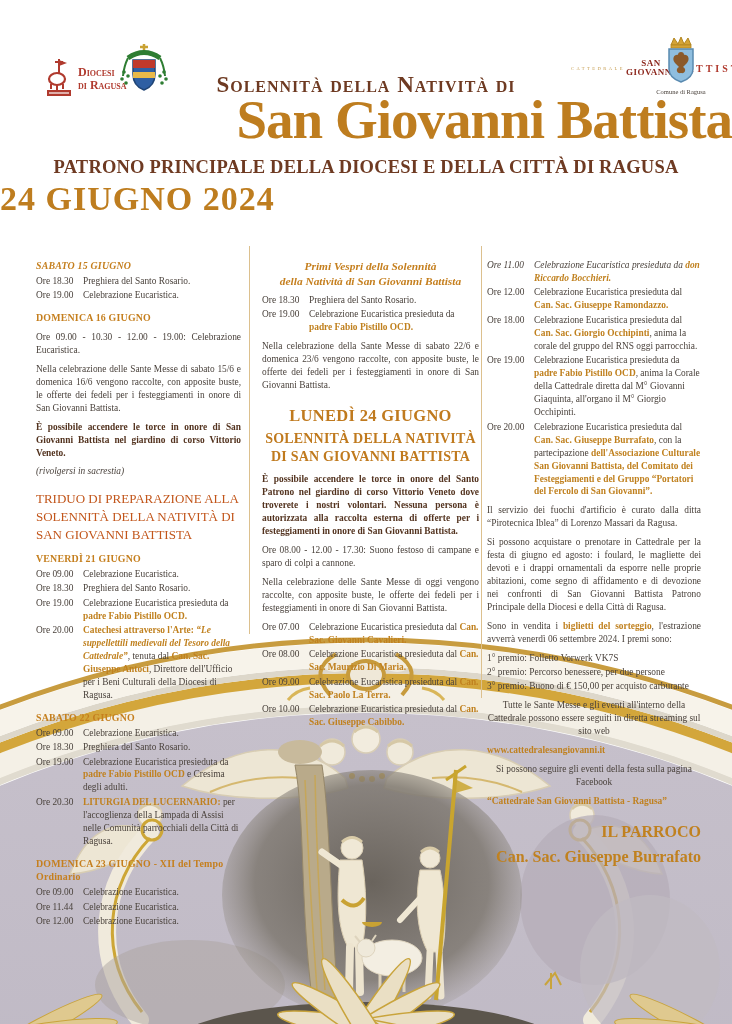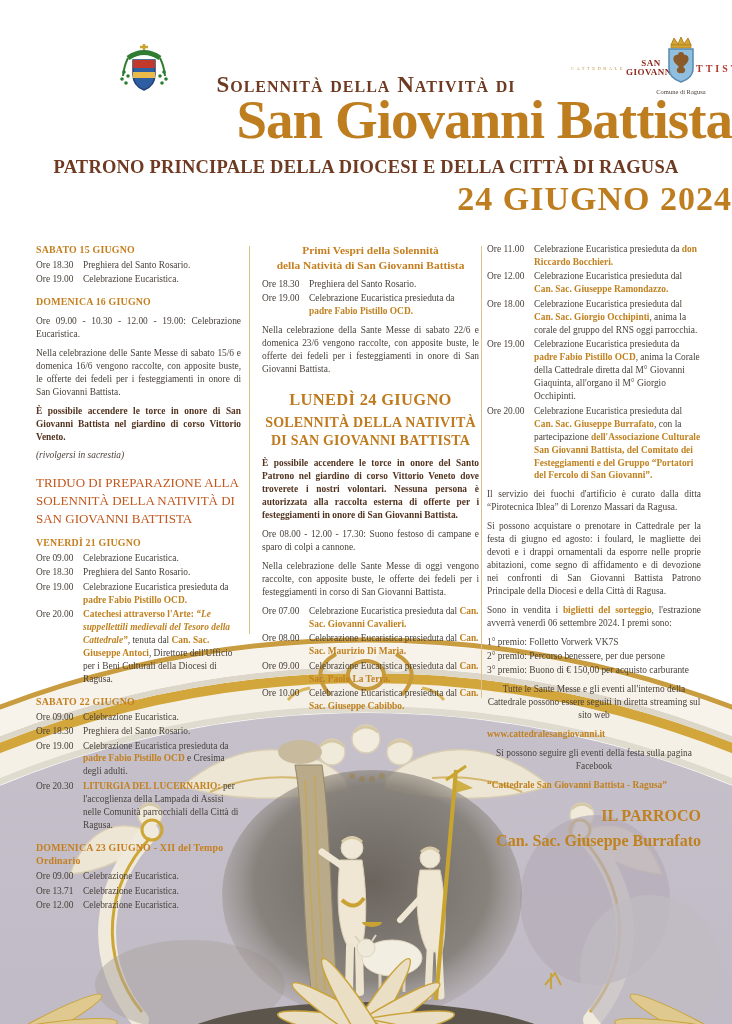--- a/index.html
+++ b/index.html
@@ -7,21 +7,21 @@
     position:relative;width:732px;height:1024px;margin:0 auto;background:#ffffff;
     overflow:hidden;font-family:"Liberation Serif","DejaVu Serif",serif;color:#4A423C;
   }
   
   .kicker{position:absolute;top:64px;left:0;width:100%;text-align:center;
     font-variant:small-caps;font-weight:bold;font-size:23px;letter-spacing:1px;color:#6E3A22;margin-top:8px;}
   .title{position:absolute;top:88px;left:0;width:100%;text-align:right;
     font-weight:bold;font-size:55px;letter-spacing:-1px;color:#BE7D1F;white-space:nowrap;}
   .subtitle{position:absolute;top:157px;left:0;width:100%;text-align:center;
     font-weight:bold;font-size:18.5px;letter-spacing:.2px;color:#6E3A22;white-space:nowrap;}
-  .date-line{position:absolute;top:180px;left:0;width:100%;text-align:right;
+  .date-line{position:absolute;top:180px;left:0;width:100%;text-align:left;
     font-weight:bold;font-size:34px;letter-spacing:1px;color:#BE7D1F;}
   
   .logo{position:absolute;display:flex;align-items:center;gap:4px;}
   .logo-diocesi{left:44px;top:56px;}
   .logo-diocesi .cap{color:#B03A2E;font-variant:small-caps;font-weight:bold;
     font-size:12px;line-height:1.05;}
   .logo-stemma{left:120px;top:42px;}
   .logo-cattedrale{left:570px;top:50px;flex-direction:row;gap:1px;width:86px;text-align:center;}
   .lc1{font-size:4.5px;letter-spacing:2.5px;color:#C49A4A;}
   .lc2{font-size:9px;font-weight:bold;color:#8E2A20;letter-spacing:.5px;line-height:1.05;}
@@ -30,21 +30,21 @@
   .logo-comune{left:650px;top:36px;flex-direction:column;gap:2px;width:62px;text-align:center;}
   .logo-comune .cap{font-size:6.5px;color:#4A423C;}
   
   .col{position:absolute;top:243px;font-size:9.4px;line-height:1.38;}
   .col-1{left:36px;width:205px;}
   .col-2{left:262px;width:217px;}
   .col-3{left:487px;width:214px;}
   .divider{position:absolute;width:1px;background:#DCC08E;}
   .div-left{left:249px;top:246px;height:388px;}
   .div-right{left:481px;top:246px;height:452px;}
-  .col > :first-child{margin-top:0;}
+  .col > :first-child{margin-top:16px;font-style:italic;}
   .day-heading{color:#C57F1E;font-weight:bold;font-size:9.9px;margin:9px 0 2px;letter-spacing:.2px;}
   .triduo-heading{color:#C2561B;font-weight:normal;font-size:13px;line-height:1.35;margin:12px 0 3px;}
   .center-heading{color:#C57F1E;font-weight:bold;font-size:11.4px;line-height:1.3;
     text-align:center;margin:0 0 5px;}
   .big-heading{margin:13px 0 7px;text-align:center;color:#C07A1E;font-weight:bold;}
   .bh0{font-size:16.5px;letter-spacing:.3px;margin-bottom:2px;}
   .bhn{font-size:14px;letter-spacing:.2px;line-height:1.3;}
   .sched-item{display:flex;margin:1.5px 0;}
   .time{width:47px;flex:none;}
   .itxt{flex:1;}
@@ -57,20 +57,34 @@
   .run-italic{font-style:italic;}
   .run-bolddark{color:#53331F;font-weight:bold;}
   
   .arch{position:absolute;left:0;top:600px;width:732px;height:424px;}
 </style>
 </head>
 <body>
 
 <div class="poster">
 
+  <div class="logo logo-diocesi">
+    <svg width="30" height="46" viewBox="0 0 30 46">
+      <path d="M15,3 v14 M11,6 h8" stroke="#B03A2E" stroke-width="2" fill="none"></path>
+      <path d="M15,4 l8,3 -8,3 z" fill="#B03A2E"></path>
+      <ellipse cx="13" cy="23" rx="8" ry="6" fill="none" stroke="#B03A2E" stroke-width="2.2"></ellipse>
+      <path d="M7,28 v5 M13,29 v5 M19,28 v5" stroke="#B03A2E" stroke-width="2"></path>
+      <path d="M3,34 h24 v6 h-24 z" fill="#B03A2E"></path>
+      <path d="M5,37 h20" stroke="#fff" stroke-width="1.2"></path>
+    </svg>
+    <div class="cap">
+      <div>Diocesi</div>
+      <div>di Ragusa</div>
+    </div>
+  </div>
 
   <div class="logo logo-stemma">
     <svg width="48" height="64" viewBox="0 0 48 64">
       <path d="M24,2 v8 M20,5 h8" stroke="#C9A233" stroke-width="2.5"></path>
       <path d="M8,16 Q24,5 40,16" stroke="#2E7D32" stroke-width="5" fill="none"></path>
       <path d="M8,16 q-4,8 -5,18 M40,16 q4,8 5,18" stroke="#2E7D32" stroke-width="2" fill="none"></path>
       <circle cx="4" cy="30" r="1.8" fill="#2E7D32"></circle>
         <circle cx="8" cy="34" r="1.8" fill="#2E7D32"></circle>
       <circle cx="2" cy="37" r="1.8" fill="#2E7D32"></circle>
         <circle cx="6" cy="41" r="1.8" fill="#2E7D32"></circle>
@@ -274,21 +288,21 @@
       <div class="sched-item">
         <span class="time">Ore 20.30</span>
         <div class="itxt"><span class="run-gold">LITURGIA DEL LUCERNARIO:</span><span> per l'accoglienza della Lampada di Assisi nelle Comunità parrocchiali della Città di Ragusa.</span></div>
       </div>
       <div class="day-heading">DOMENICA 23 GIUGNO - XII del Tempo Ordinario</div>
       <div class="sched-item">
         <span class="time">Ore 09.00</span>
         <div class="itxt"><span>Celebrazione Eucaristica.</span></div>
       </div>
       <div class="sched-item">
-        <span class="time">Ore 13.71</span>
+        <span class="time">Ore 11.44</span>
         <div class="itxt"><span>Celebrazione Eucaristica.</span></div>
       </div>
       <div class="sched-item">
         <span class="time">Ore 12.00</span>
         <div class="itxt"><span>Celebrazione Eucaristica.</span></div>
       </div>
     </div>
   <div class="col col-2">
       <div class="center-heading">
         <div>Primi Vespri della Solennità</div>
@@ -303,21 +317,21 @@
         <div class="itxt"><span>Celebrazione Eucaristica presieduta da </span><span class="run-gold">padre Fabio Pistillo OCD.</span></div>
       </div>
       <p class="para"><span>Nella celebrazione della Sante Messe di sabato 22/6 e domenica 23/6 vengono raccolte, con apposite buste, le offerte dei fedeli per i festeggiamenti in onore di San Giovanni Battista.</span></p>
       <div class="big-heading">
         <div class="bh0">LUNEDÌ 24 GIUGNO</div>
         <div class="bhn">SOLENNITÀ DELLA NATIVITÀ</div>
         <div class="bhn">DI SAN GIOVANNI BATTISTA</div>
       </div>
       <p class="para"><span class="run-bolddark">È possibile accendere le torce in onore del Santo Patrono nel giardino di corso  Vittorio Veneto dove troverete i nostri  volontari. Nessuna persona è autorizzata alla raccolta esterna di offerte per i festeggiamenti in onore di San Giovanni Battista.</span></p>
       <p class="para"><span>Ore 08.00 - 12.00 - 17.30: Suono festoso di campane e sparo di colpi a cannone.</span></p>
-      <p class="para"><span>Nella celebrazione delle Sante Messe di oggi vengono raccolte, con apposite buste, le offerte dei fedeli per i festeggiamenti in corso di San Giovanni Battista.</span></p>
+      <p class="para"><span>Nella celebrazione delle Sante Messe di oggi vengono raccolte, con apposite buste, le offerte dei fedeli per i festeggiamenti in onore di San Giovanni Battista.</span></p>
       <div class="sched-item">
         <span class="time">Ore 07.00</span>
         <div class="itxt"><span>Celebrazione Eucaristica presieduta dal </span><span class="run-gold">Can. Sac. Giovanni Cavalieri.</span></div>
       </div>
       <div class="sched-item">
         <span class="time">Ore 08.00</span>
         <div class="itxt"><span>Celebrazione Eucaristica presieduta dal </span><span class="run-gold">Can. Sac. Maurizio Di Maria.</span></div>
       </div>
       <div class="sched-item">
         <span class="time">Ore 09.00</span>

